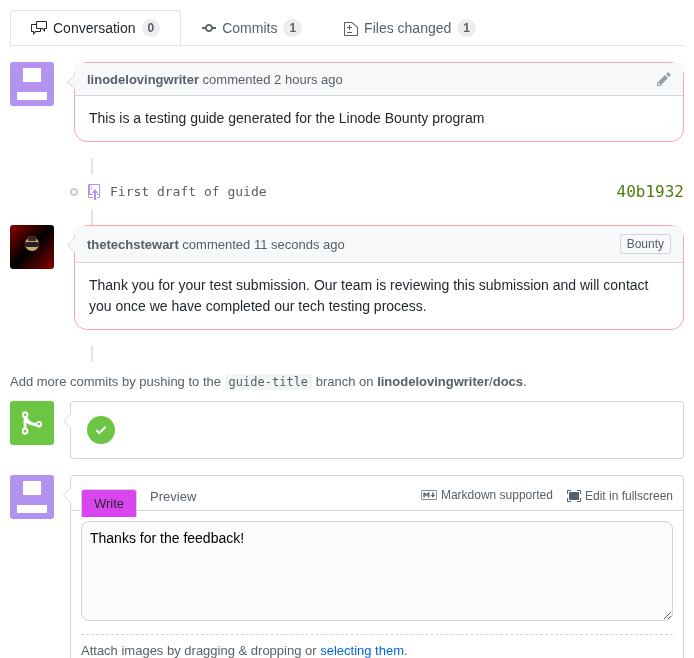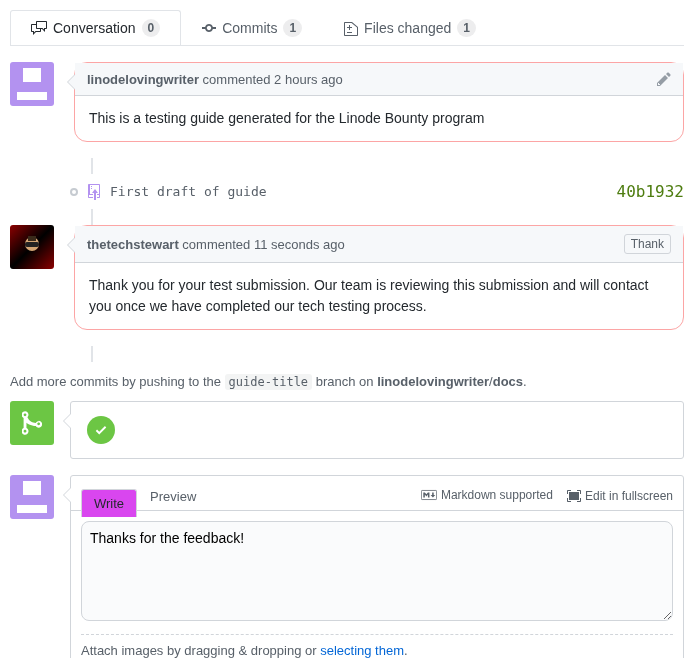--- a/index.html
+++ b/index.html
@@ -110,21 +110,21 @@
   <div class="avatar dark">
     <svg width="30" height="30" viewBox="0 0 30 30">
         <circle cx="15" cy="12" r="7" fill="#d4a574"></circle>
         <rect x="8" y="10" width="14" height="5" rx="2" fill="#222"></rect>
         <rect x="11" y="4" width="8" height="5" fill="#3a2a1a"></rect>
       </svg>
   </div>
   <div class="comment-box caret">
     <div class="comment-header">
       <span><strong>thetechstewart</strong><span> commented 11 seconds ago</span></span>
-      <span class="label">Thank</span>
+      <span class="label">Bounty</span>
     </div>
     <div class="comment-body">Thank you for your test submission. Our team is reviewing this submission and will contact you once we have completed our tech testing process.</div>
   </div>
 </div>
 
 <div class="vline"></div>
 
 <div class="push-hint">
   <span>Add more commits by pushing to the </span><span class="mono">guide-title</span><span> branch on </span><strong>linodelovingwriter</strong><span>/</span><strong>docs</strong><span>.</span>
 </div>

